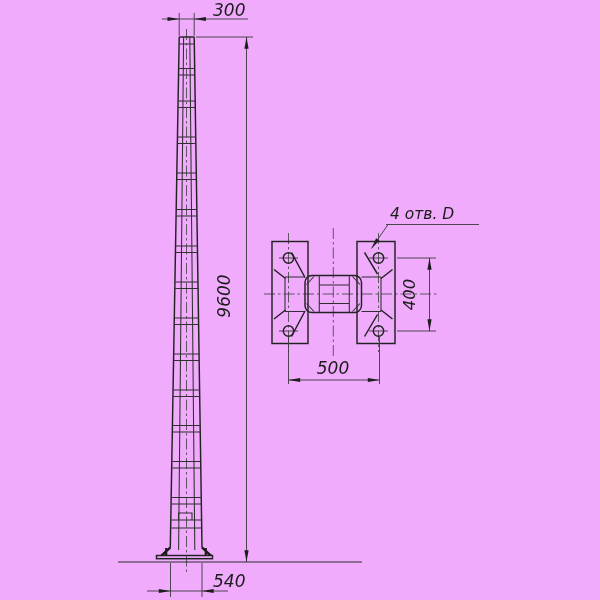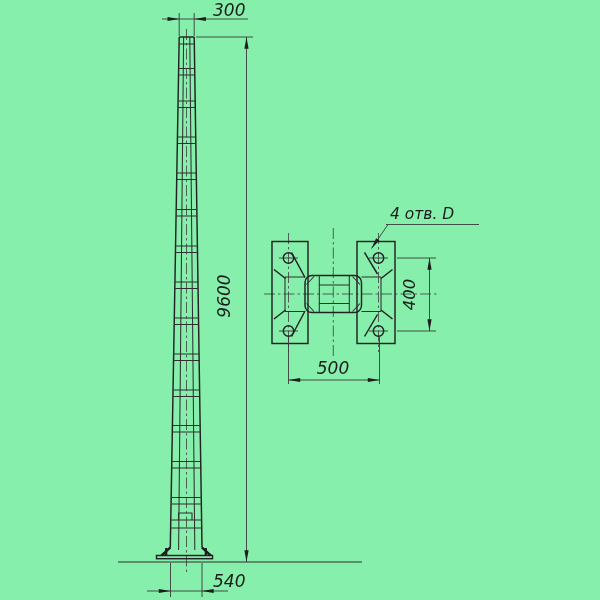--- a/index.html
+++ b/index.html
@@ -1,16 +1,16 @@
 <!DOCTYPE html>
 <html><head>
 <meta charset="utf-8">
 <style>
   html,body{margin:0;padding:0;background:#ffffff;}
-  .stage{width:600px;height:600px;position:relative;background:#86efac;overflow:hidden;}
+  .stage{width:600px;height:600px;position:relative;background:#f0abfc;overflow:hidden;}
   svg{display:block;}
   .thin{stroke:#3a3a3a;stroke-width:0.9;fill:none;}
   .joint{stroke:#2f2f2f;stroke-width:1.05;fill:none;}
   .contour{stroke:#222;stroke-width:1.45;fill:none;}
   .heavy{stroke:#1d1d1d;stroke-width:2.2;fill:none;}
   .center{stroke:#444;stroke-width:0.85;fill:none;stroke-dasharray:11 3 2.5 3;}
   .arrow{fill:#1d1d1d;stroke:none;}
   .dimtext{font-family:"DejaVu Sans","Liberation Sans",sans-serif;font-style:italic;fill:#1c1c1c;}
 </style>
 </head>

